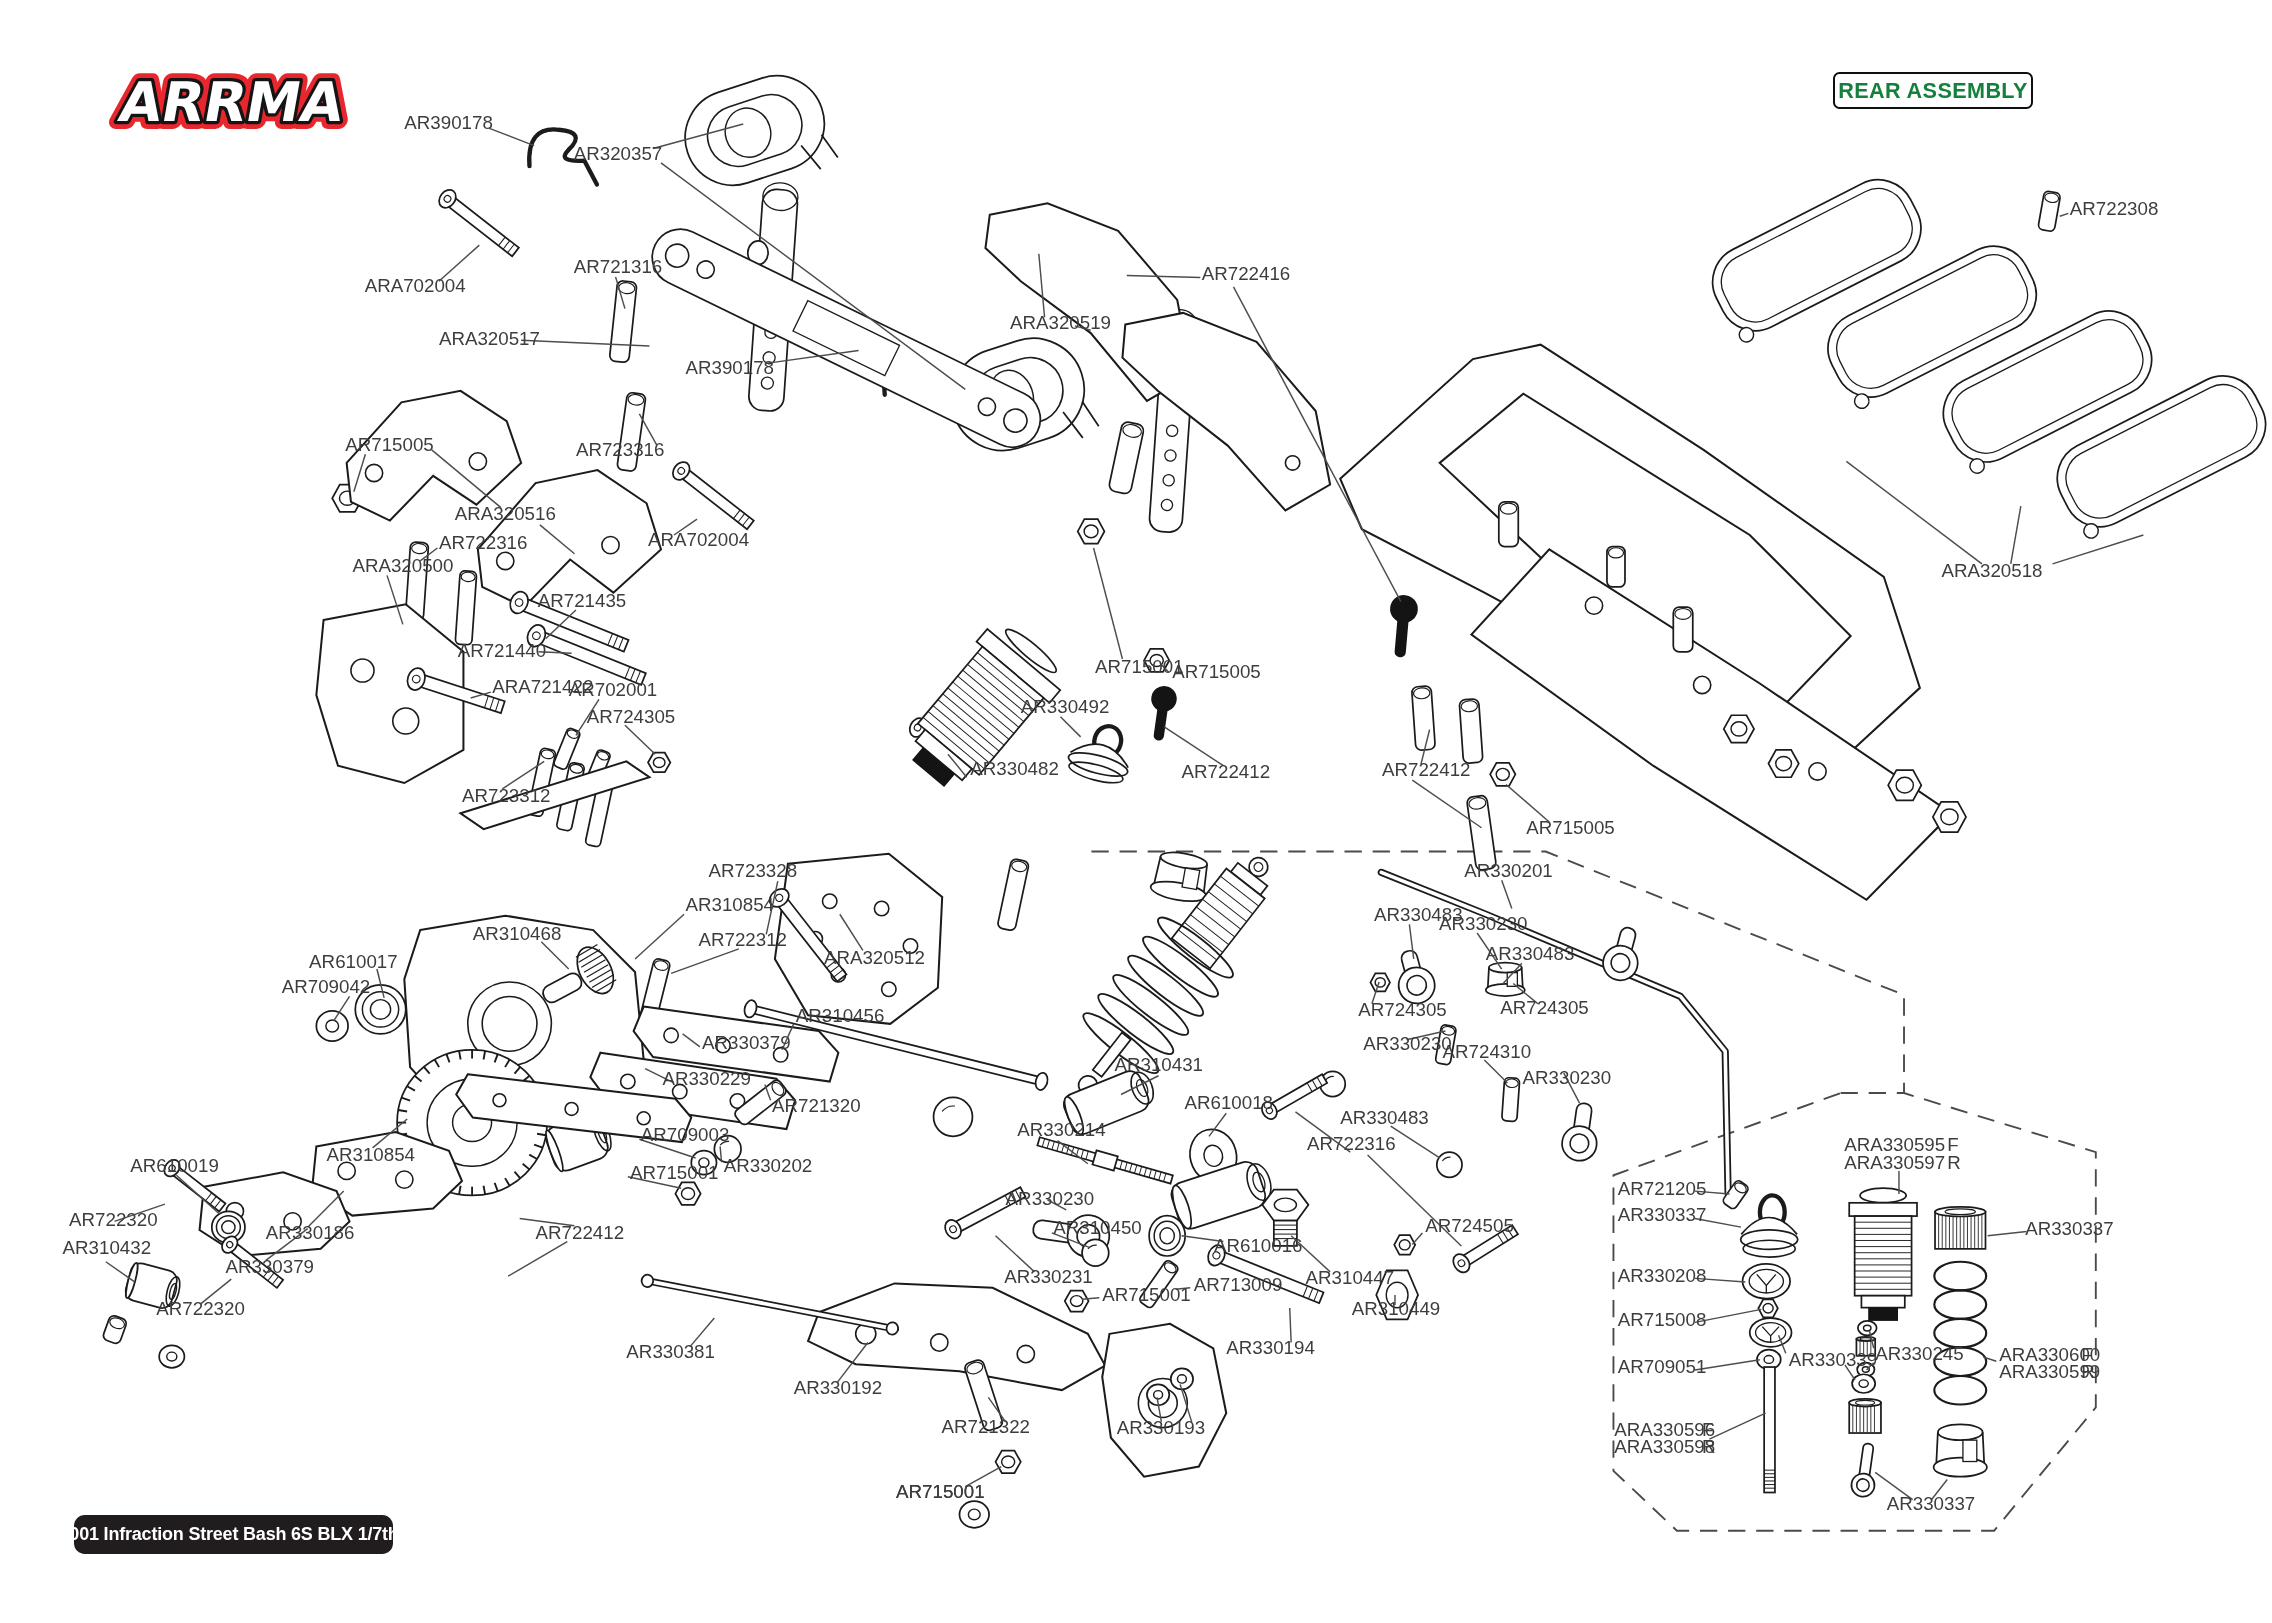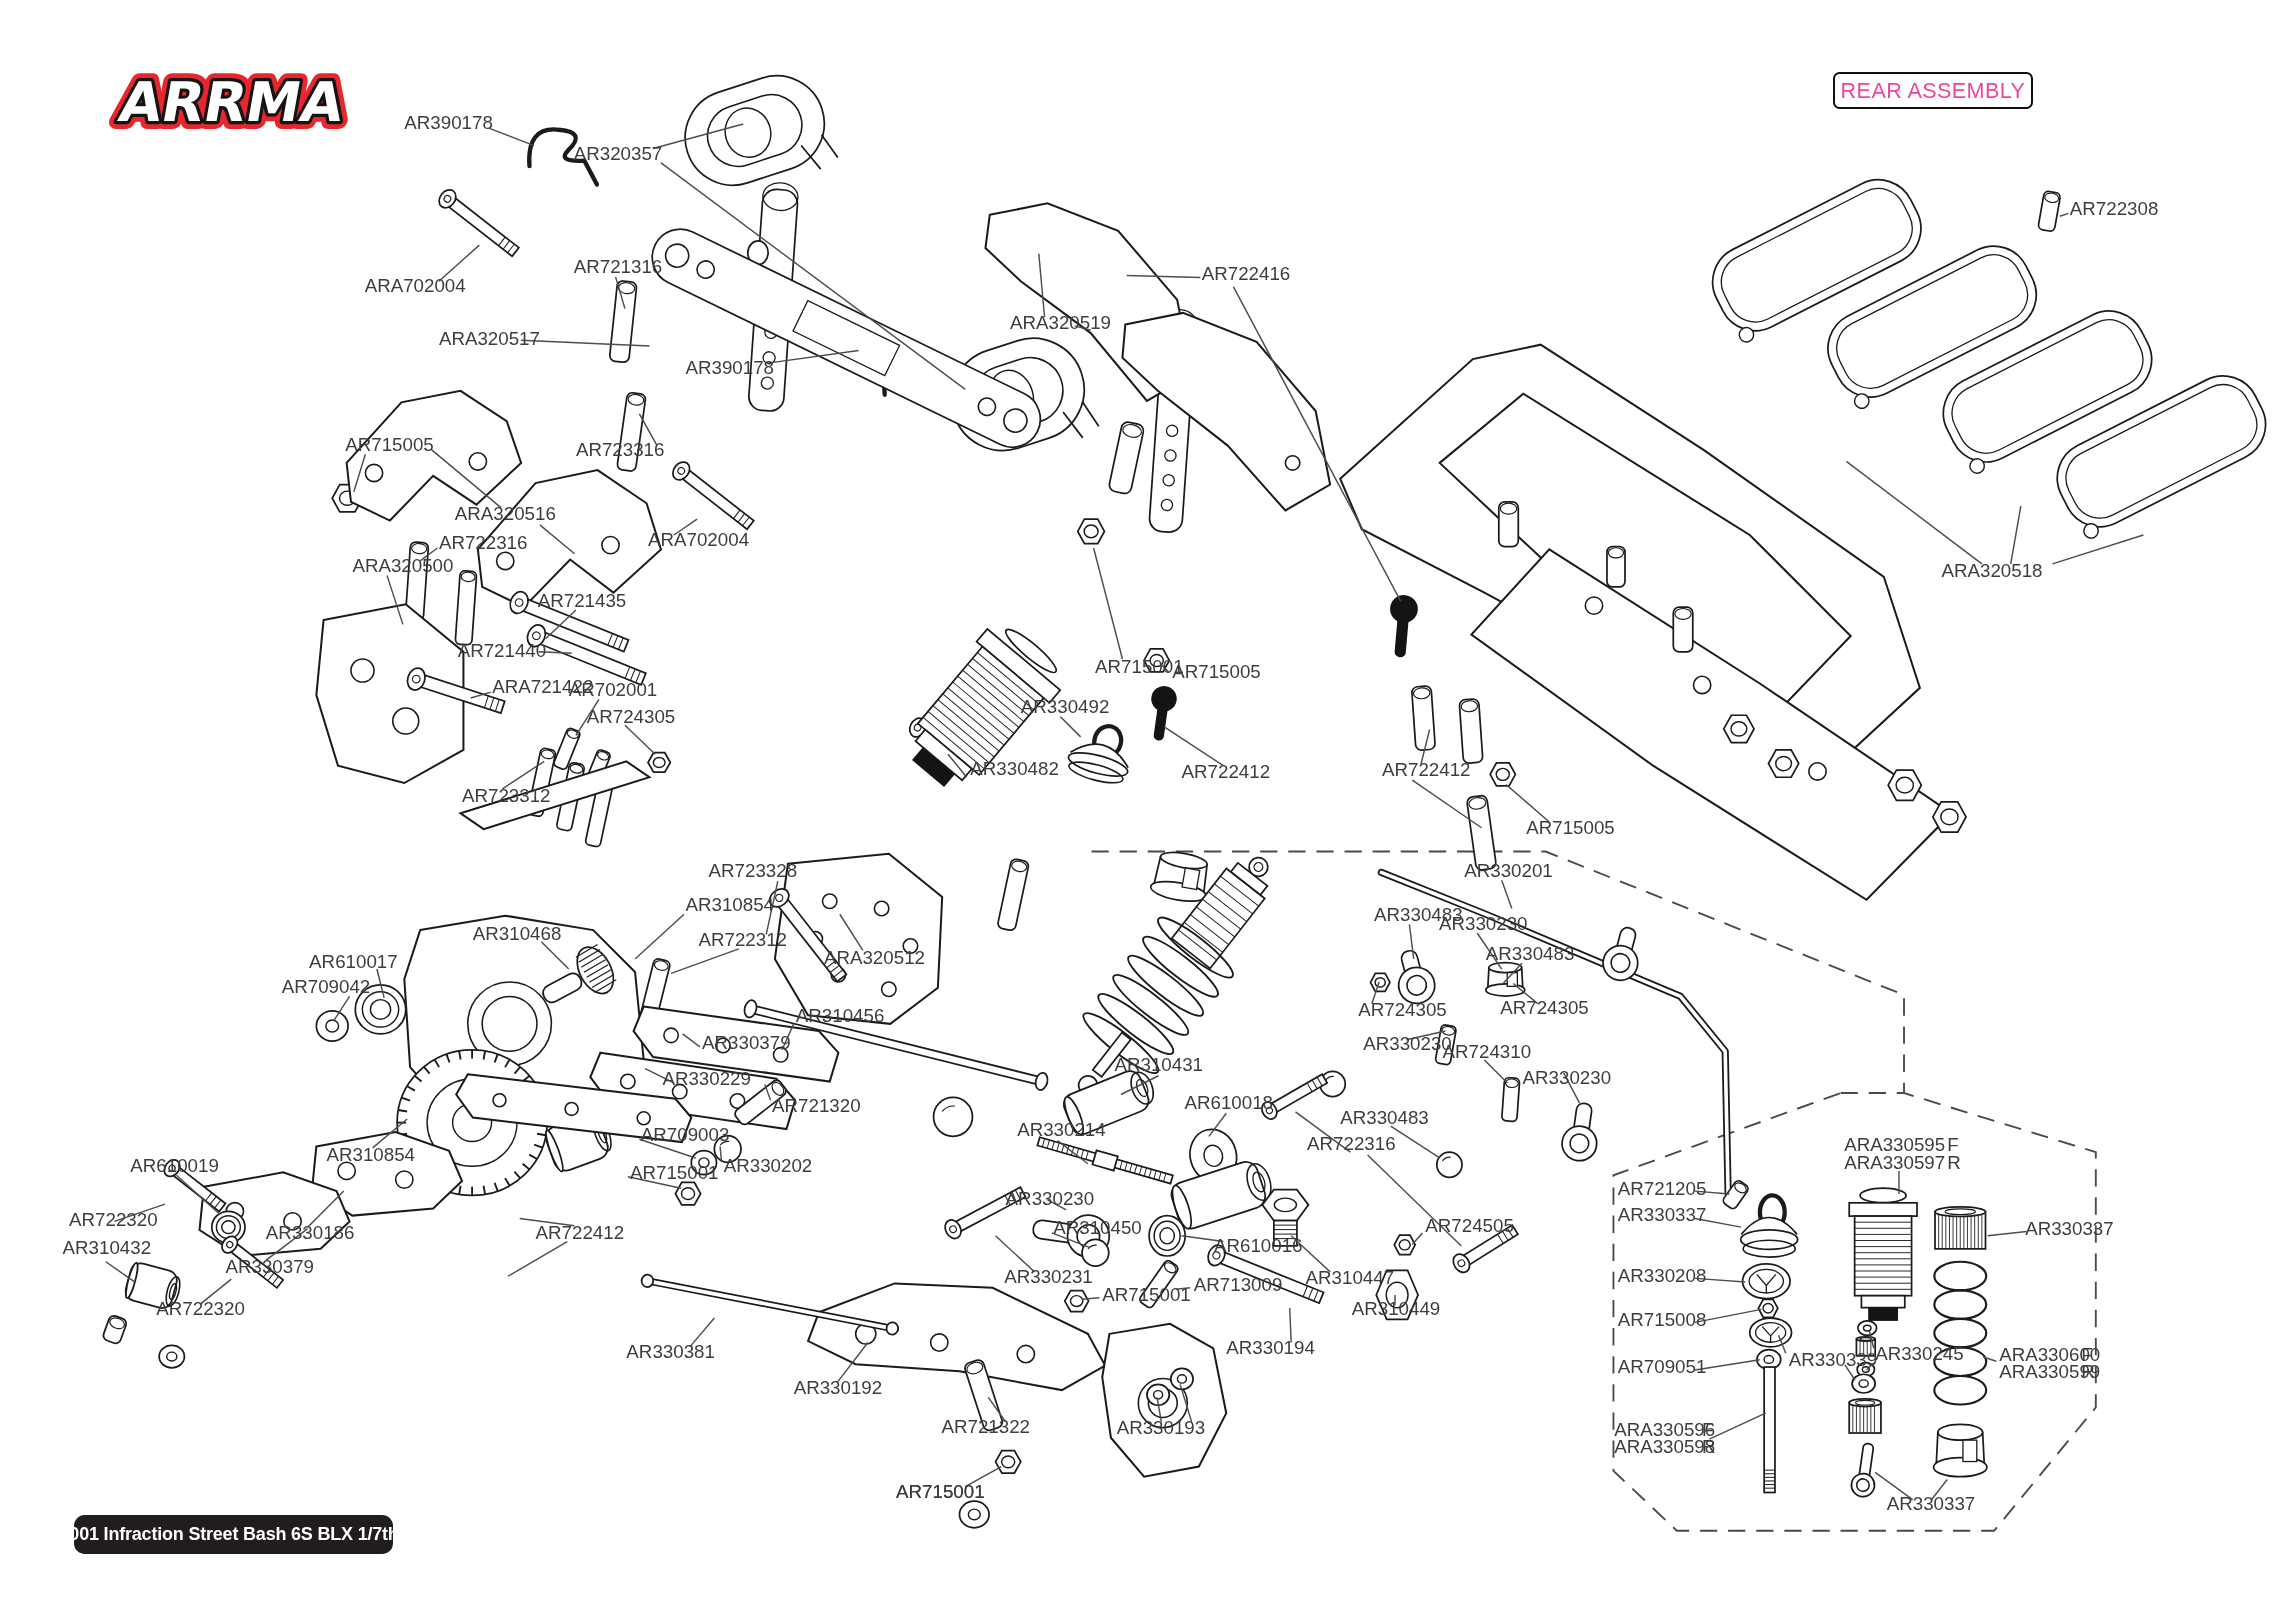--- a/index.html
+++ b/index.html
@@ -1,21 +1,21 @@
 <!DOCTYPE html>
 <html style="font-size:11.5px"><head>
 <meta charset="utf-8">
 <style>
   html,body{margin:0;padding:0;background:#fff;}
   .canvas{position:relative;width:2273px;height:1623px;background:#fff;overflow:hidden;
           font-family:"Liberation Sans", sans-serif;}
   .logo-box{position:absolute;left:81px;top:66px;width:291px;height:72px;}
   .title-box{position:absolute;left:1833px;top:72px;width:196px;height:33px;border:2.9px solid #0f0f0f;
              border-radius:6.5px;display:flex;align-items:center;justify-content:center;background:#fff;}
-  .title-box span{font-size:21.6px;font-weight:normal;color:#ec4899;letter-spacing:0.4px;}
+  .title-box span{font-size:21.6px;font-weight:bold;color:#15803d;letter-spacing:0.4px;}
   .footer-box{position:absolute;left:74px;top:1515px;width:319px;height:39px;background:#211d1e;
               border-radius:10.8px;display:flex;align-items:center;justify-content:center;}
   .footer-box span{color:#fff;font-size:18px;font-weight:bold;letter-spacing:-0.2px;white-space:nowrap;}
   #diagram{position:absolute;left:0;top:0;}
   #diagram text.lbl{font-family:"Liberation Sans",sans-serif;font-size:26px;fill:#3d3d3d;}
 </style>
 </head>
 <body>
 
 <div class="canvas">

